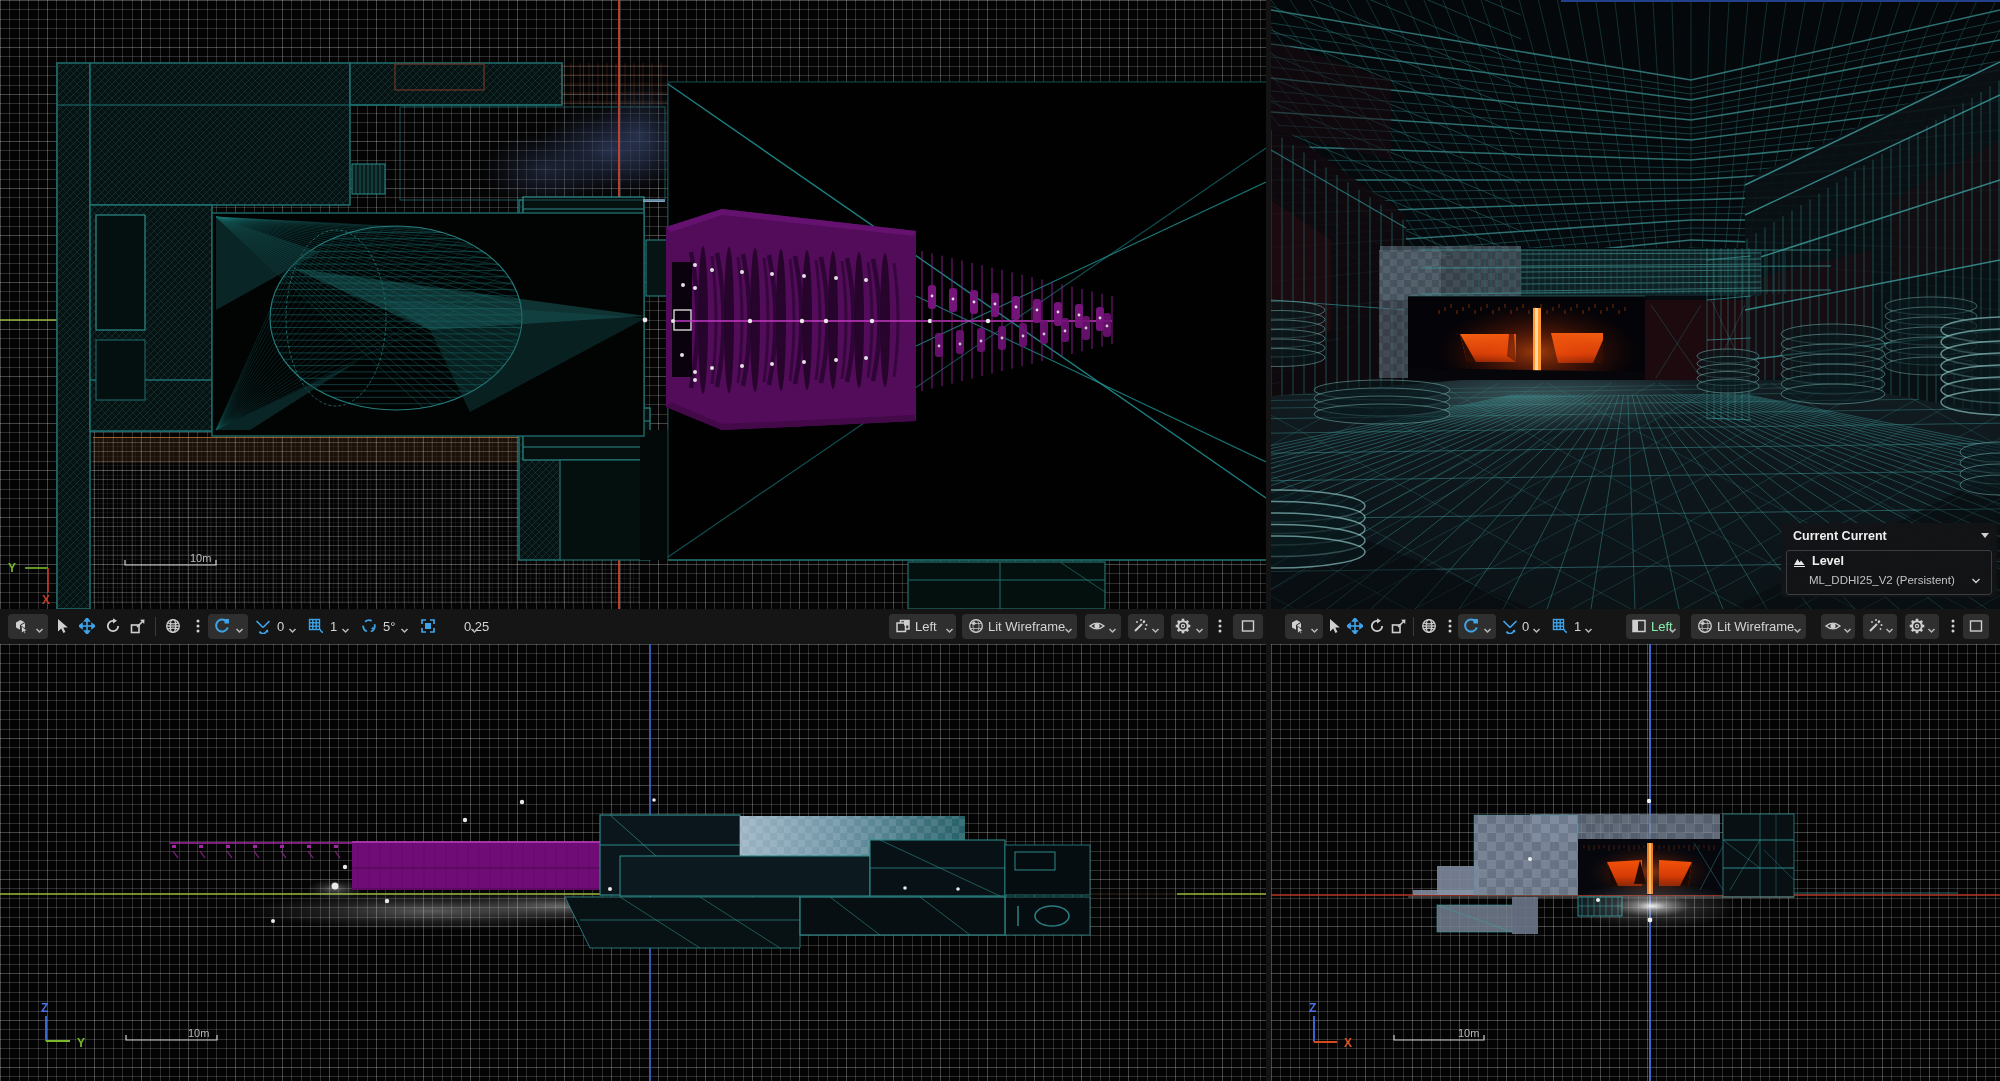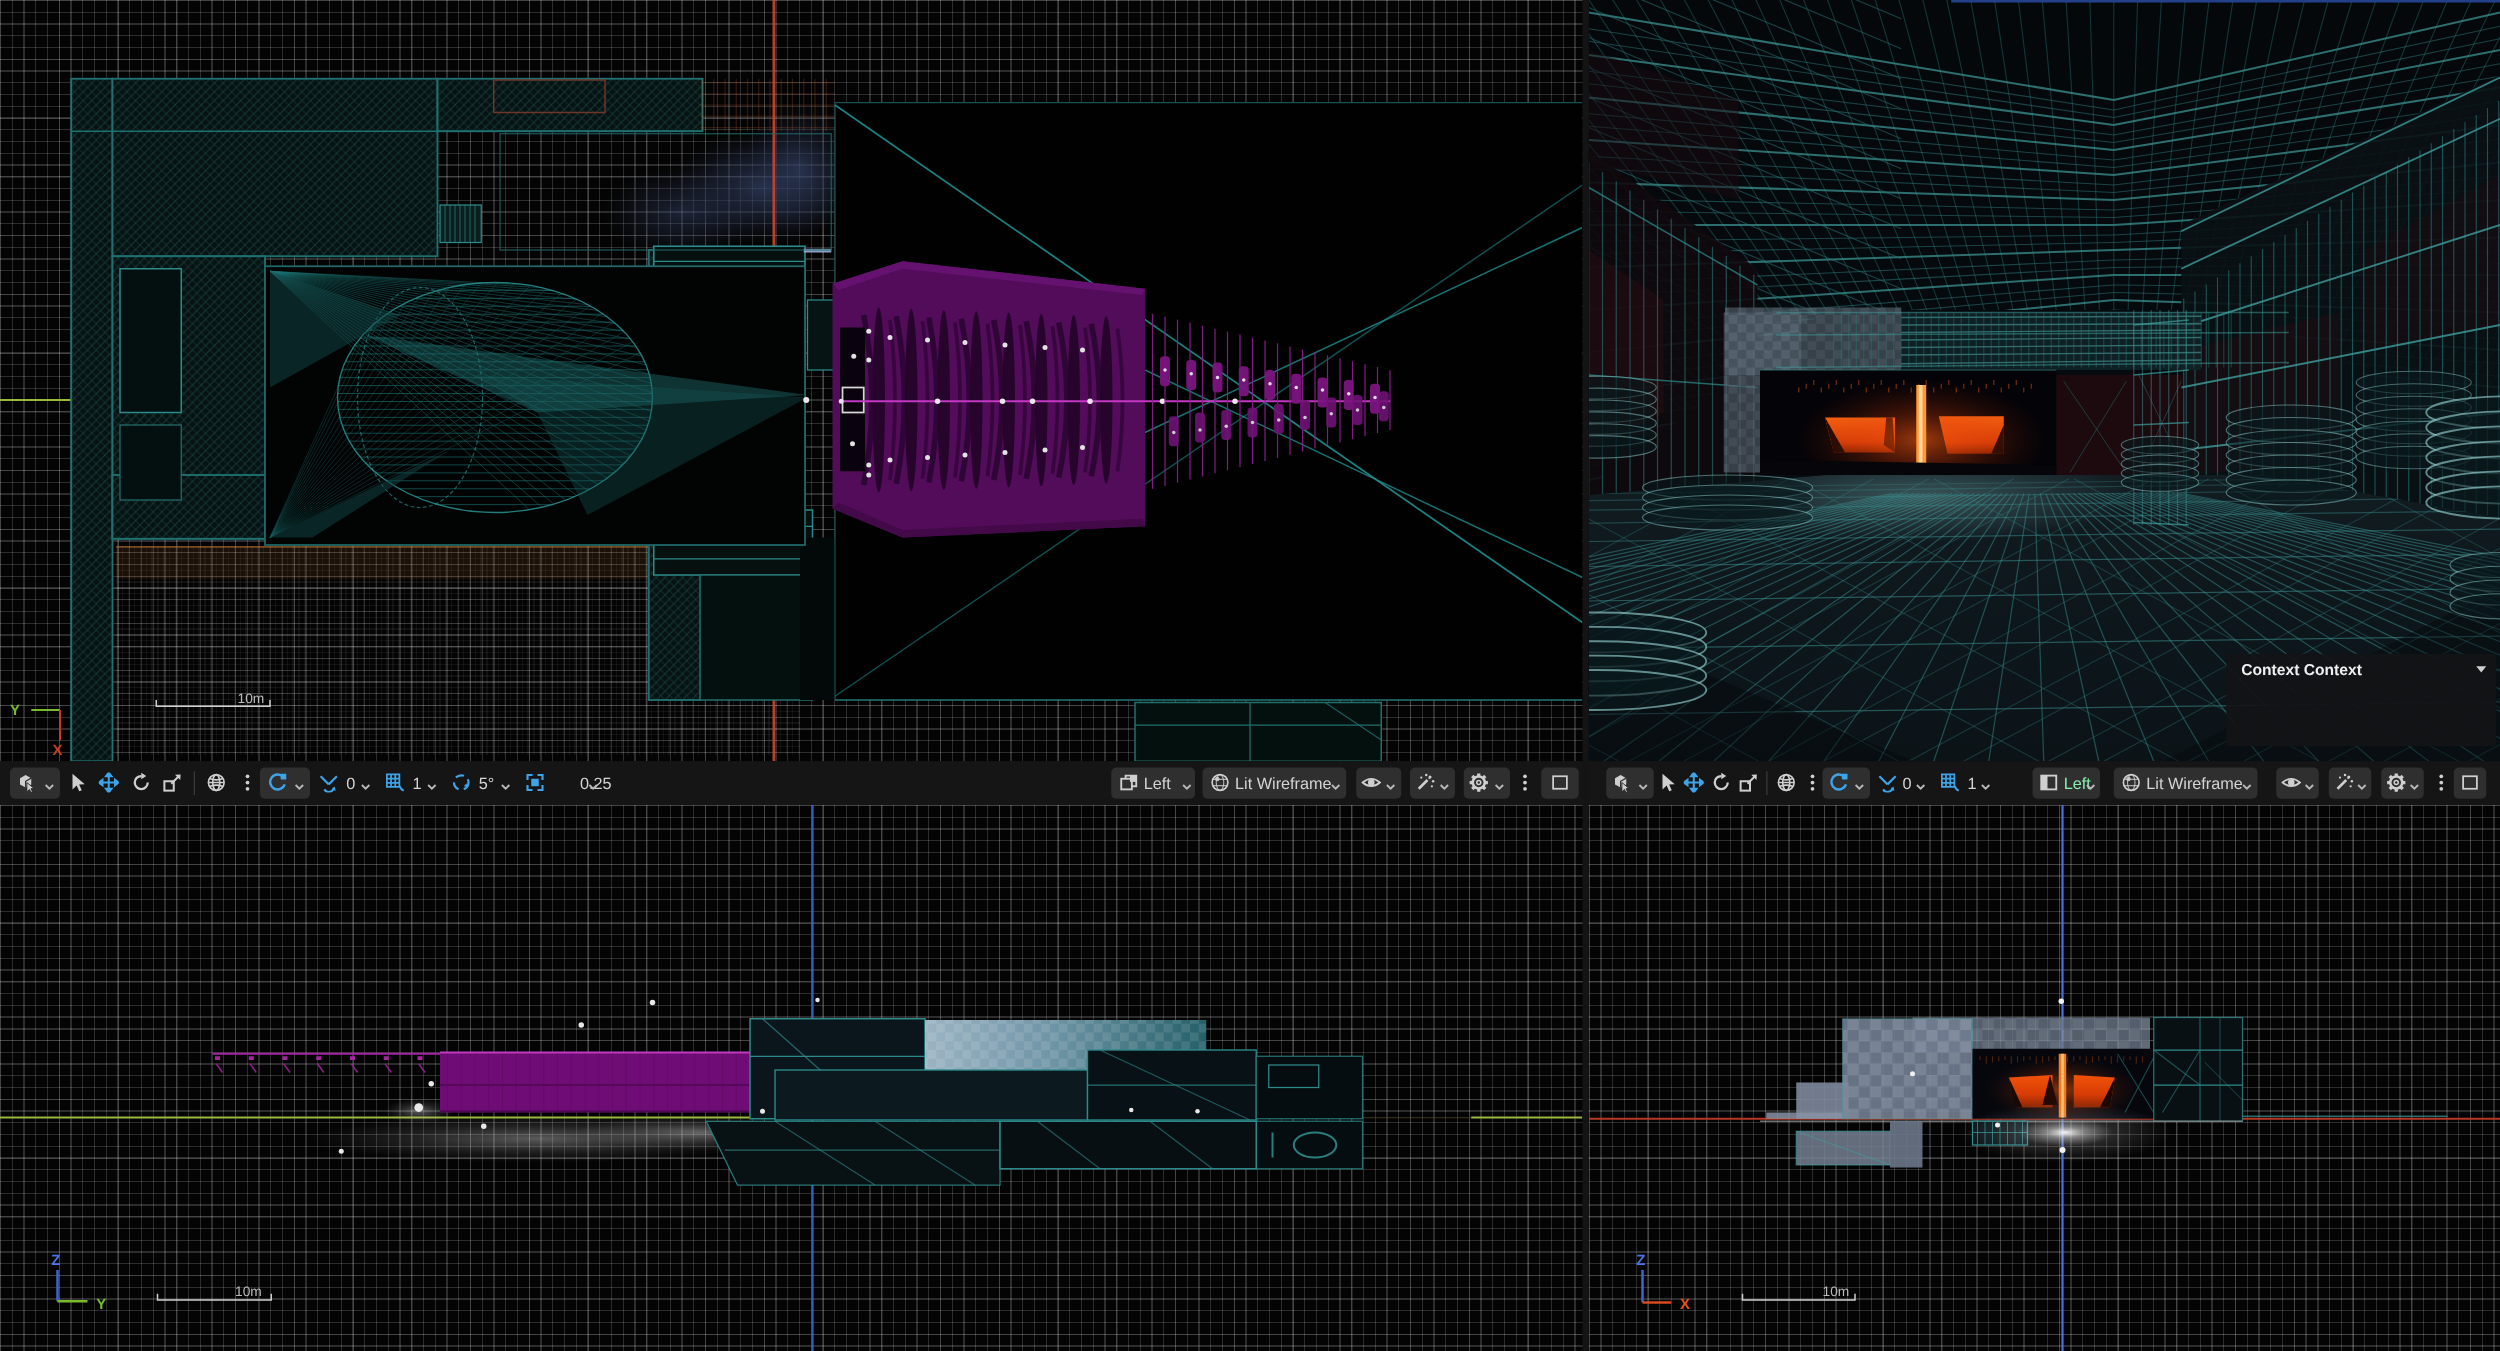--- a/index.html
+++ b/index.html
@@ -1441,14 +1441,25 @@
       <circle cx="259" cy="215" r="2" fill="#f0f0f0"></circle>
       <line x1="43" y1="372" x2="43" y2="398" stroke="#3c66cf" stroke-width="2"></line>
       <line x1="43" y1="398" x2="66" y2="398" stroke="#d64a1e" stroke-width="2"></line>
       <text x="38" y="368" font-family="Liberation Sans, sans-serif" font-size="12" font-weight="bold" fill="#4a74e8">Z</text>
       <text x="73" y="403" font-family="Liberation Sans, sans-serif" font-size="12" font-weight="bold" fill="#e05020">X</text>
       <path d="M123 391 L123 396 L213 396 L213 391" fill="none" stroke="#cfcfcf" stroke-width="1.2"></path>
       <text x="187" y="393" font-family="Liberation Sans, sans-serif" font-size="11" fill="#bbbbbb">10m</text>
     </svg>
   </div>
 <div style="position:absolute;left:1781px;top:523px;width:216px;height:74px;background:rgba(18,20,22,0.92);border-radius:3px;font-family:'Liberation Sans',sans-serif">
-<div style="position:absolute;left:12px;top:6px;font-size:12.5px;font-weight:bold;color:#efefef">Context Context</div>
+<div style="position:absolute;left:12px;top:6px;font-size:12.5px;font-weight:bold;color:#efefef">Current Current</div>
 <div style="position:absolute;right:8px;top:10px;width:0;height:0;border-left:4.5px solid transparent;border-right:4.5px solid transparent;border-top:5px solid #cfcfcf"></div>
+<div style="position:absolute;left:5px;top:27px;width:204px;height:43px;border:1px solid #3a3e42;border-radius:3px">
+<svg width="12" height="11" viewBox="0 0 12 11" style="position:absolute;left:7px;top:5px">
+        <path d="M0,9 L3.5,3 L5.5,6.5 L7,4.5 L10.5,9 Z" fill="#e8e8e8"></path>
+        <line x1="0" y1="10.5" x2="11" y2="10.5" stroke="#e8e8e8" stroke-width="1"></line>
+      </svg>
+<div style="position:absolute;left:25px;top:3px;font-size:12.5px;font-weight:bold;color:#f0f0f0">Level</div>
+<div style="position:absolute;left:22px;top:23px;font-size:11.5px;color:#c2c2c2">ML_DDHI25_V2 (Persistent)</div>
+<svg width="10" height="10" viewBox="0 0 10 10" style="position:absolute;right:10px;top:25px">
+        <path d="M1.5,3 L5,6.5 L8.5,3" fill="none" stroke="#cfcfcf" stroke-width="1.4"></path>
+      </svg>
+</div>
   </div>
 </body></html>

